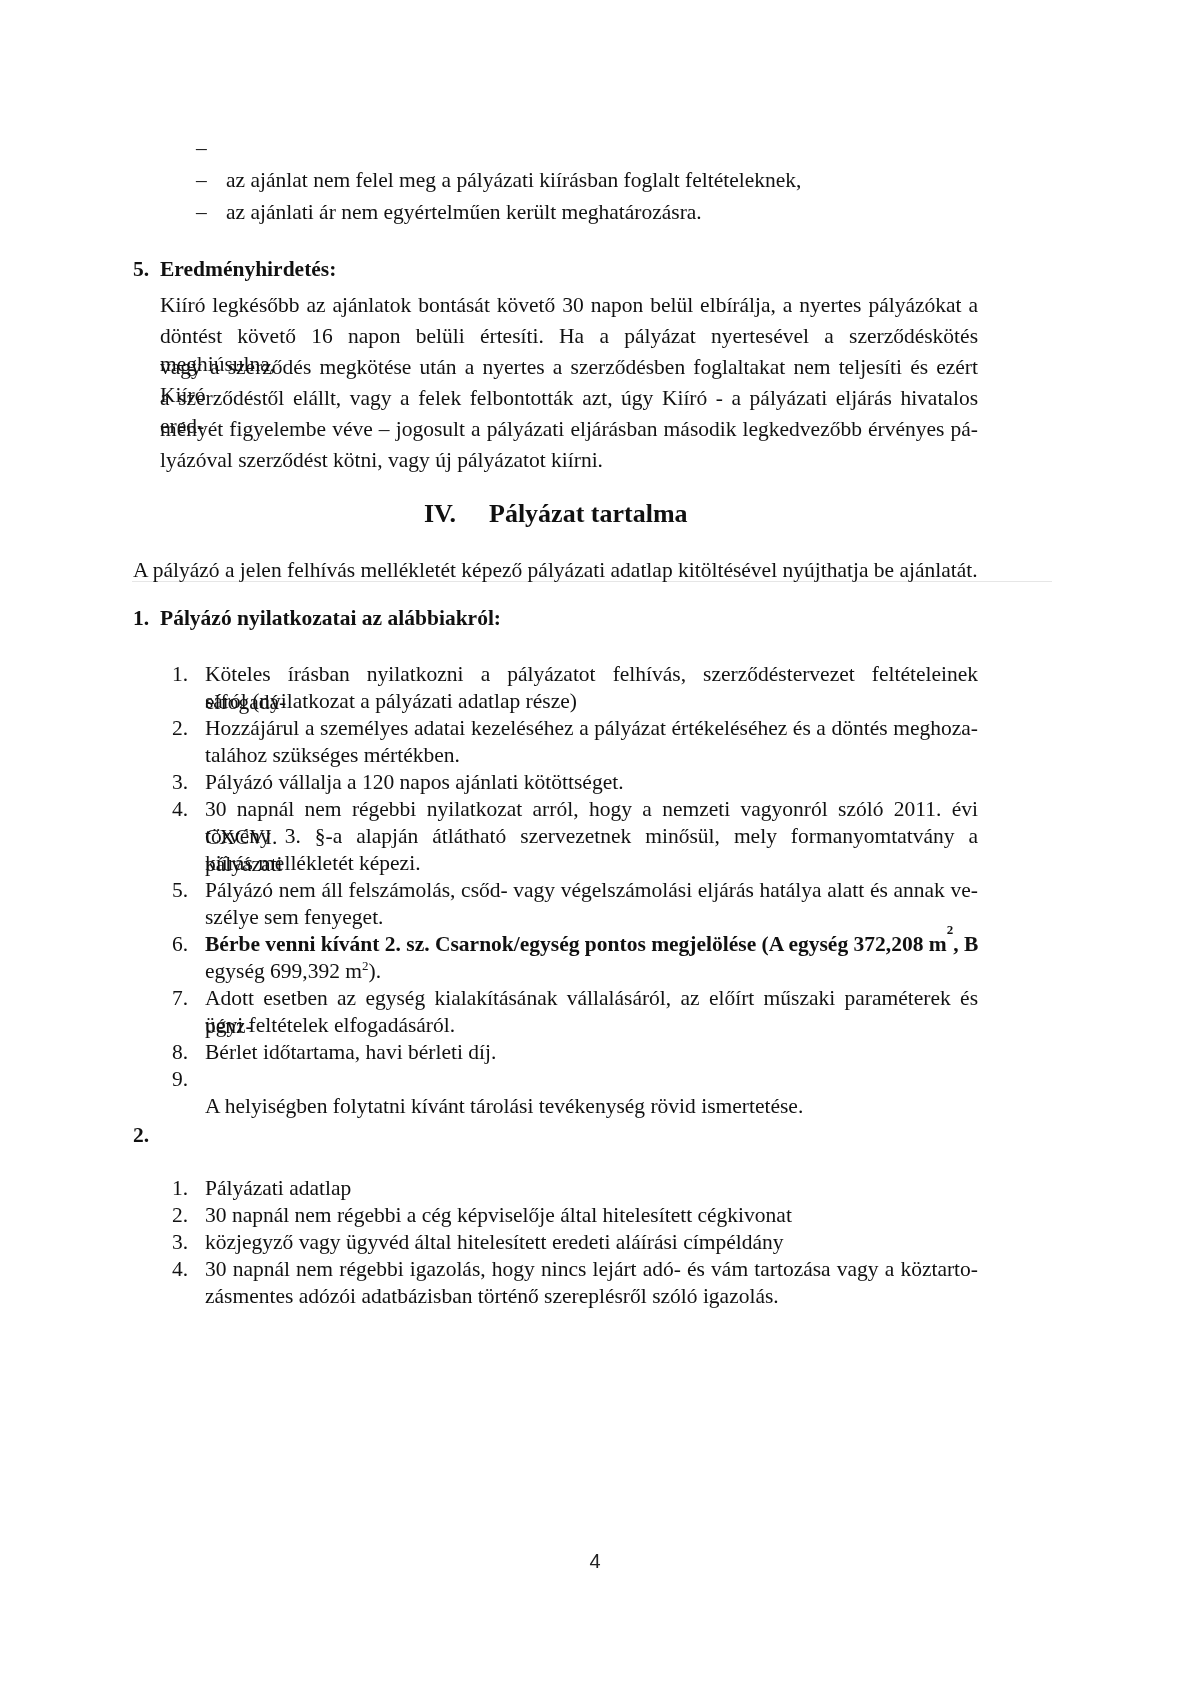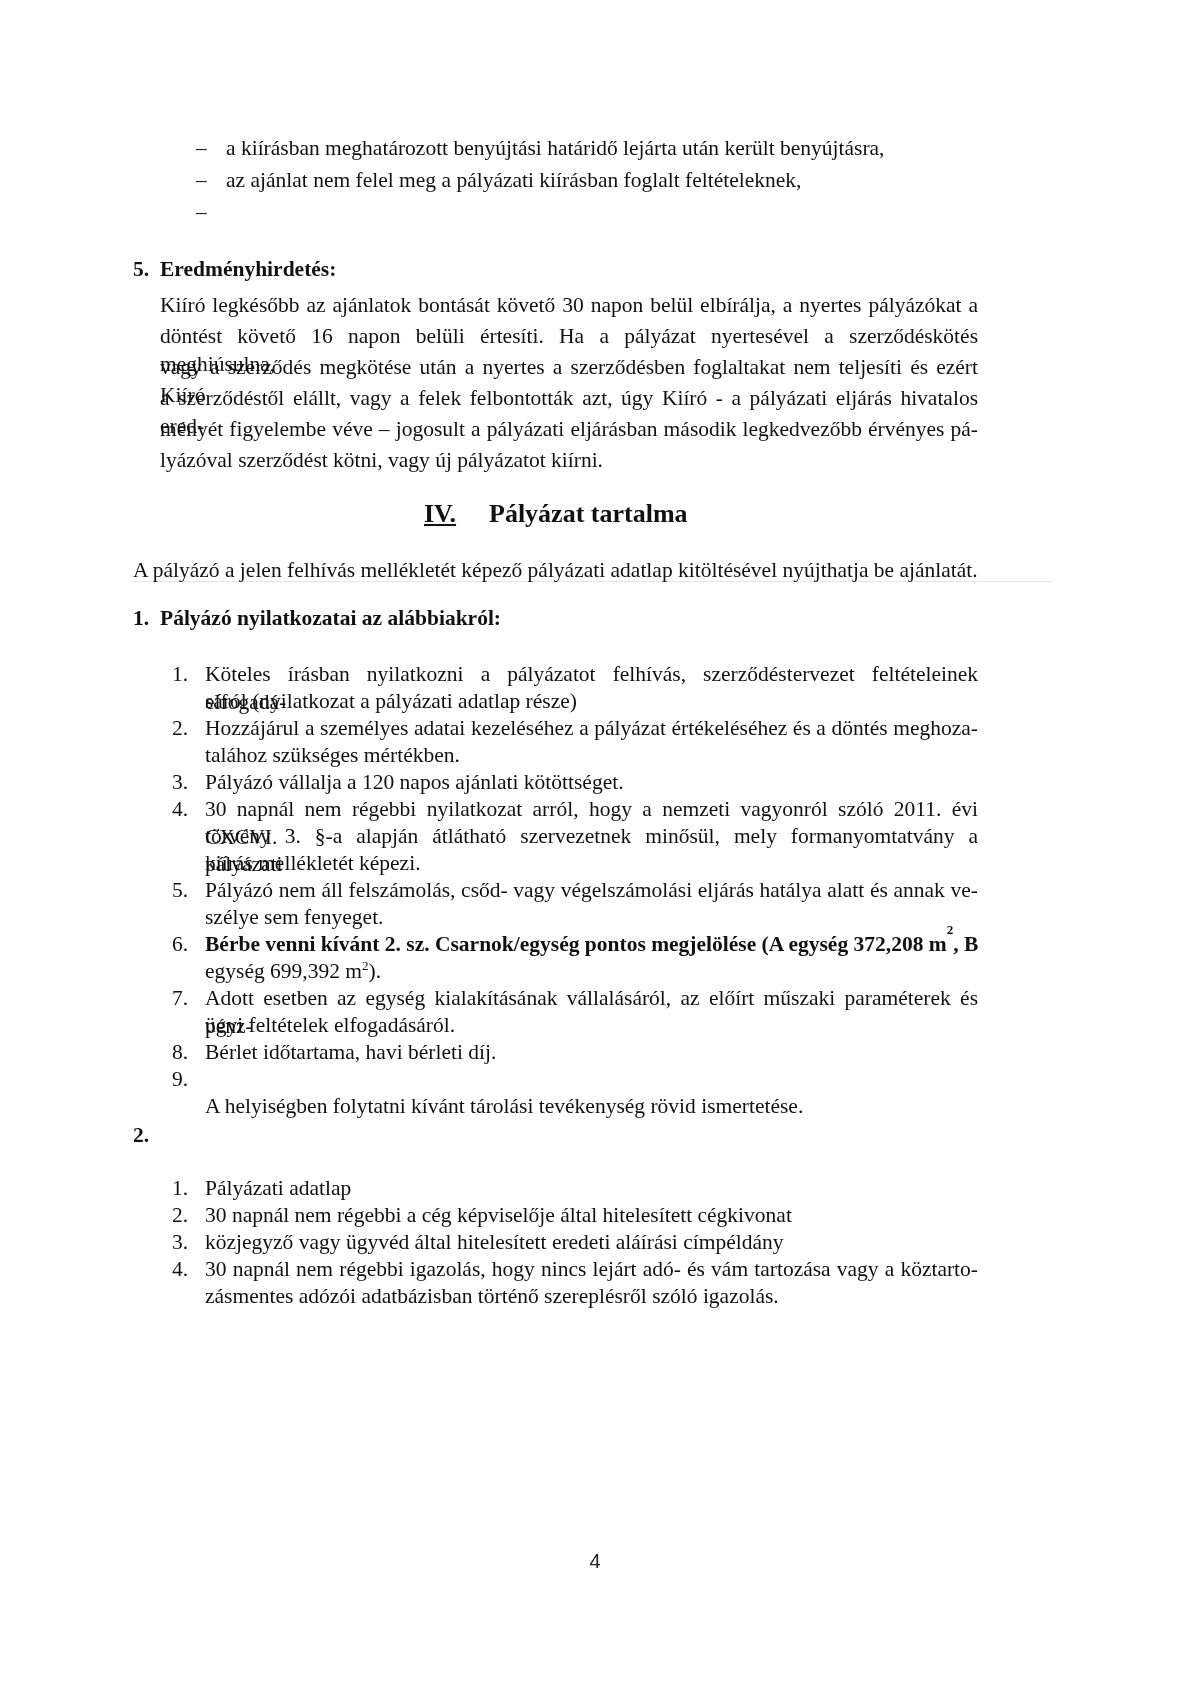--- a/index.html
+++ b/index.html
@@ -16,38 +16,38 @@
   .pageno { position: absolute; left: 0; width: 1190px; text-align: center; top: 1550px;
             font-family: "Liberation Sans", "DejaVu Sans", sans-serif; font-size: 20px; color: #222; }
   sup { font-size: 13px; line-height: 0; vertical-align: super; }
 </style>
 </head>
 <body>
 
 <div class="page">
 
   <span class="dash" style="left:196px; top:134px;">–</span>
-  <span class="ln" style="left:226px; top:134px;">a kiírásban meghatározott benyújtási határidő lejárta után került benyújtásra,</span>
   <span class="dash" style="left:196px; top:166px;">–</span>
   <span class="ln" style="left:226px; top:166px;">az ajánlat nem felel meg a pályázati kiírásban foglalt feltételeknek,</span>
   <span class="dash" style="left:196px; top:198px;">–</span>
+  <span class="ln" style="left:226px; top:198px;">az ajánlati ár nem egyértelműen került meghatározásra.</span>
 
   <span class="ln bold" style="left:133px; top:255px;">5.</span>
   <span class="ln bold" style="left:160px; top:255px;">Eredményhirdetés:</span>
 
   <div>
     <div class="ln just" style="left:160px; top:291px; width:818px;">Kiíró legkésőbb az ajánlatok bontását követő 30 napon belül elbírálja, a nyertes pályázókat a</div>
     <div class="ln just" style="left:160px; top:322px; width:818px;">döntést követő 16 napon belüli értesíti. Ha a pályázat nyertesével a szerződéskötés meghiúsulna,</div>
     <div class="ln just" style="left:160px; top:353px; width:818px;">vagy a szerződés megkötése után a nyertes a szerződésben foglaltakat nem teljesíti és ezért Kiíró</div>
     <div class="ln just" style="left:160px; top:384px; width:818px;">a szerződéstől elállt, vagy a felek felbontották azt, úgy Kiíró - a pályázati eljárás hivatalos ered-</div>
     <div class="ln just" style="left:160px; top:415px; width:818px;">ményét figyelembe véve – jogosult a pályázati eljárásban második legkedvezőbb érvényes pá-</div>
     <div class="ln" style="left:160px; top:446px;">lyázóval szerződést kötni, vagy új pályázatot kiírni.</div>
   </div>
 
-  <span class="h-section" style="left:424px; top:498px;text-decoration:underline;">IV.</span>
+  <span class="h-section" style="left:424px; top:498px;">IV.</span>
   <span class="h-section" style="left:489px; top:498px;">Pályázat tartalma</span>
   <div class="rule"></div>
 
   <span class="ln" style="left:133px; top:556px;text-align:right;">A pályázó a jelen felhívás mellékletét képező pályázati adatlap kitöltésével nyújthatja be ajánlatát.</span>
 
   <span class="ln bold" style="left:133px; top:604px;">1.</span>
   <span class="ln bold" style="left:160px; top:604px;">Pályázó nyilatkozatai az alábbiakról:</span>
 
   <div>
     <span class="num" style="left:172px; top:660px;">1.</span>

